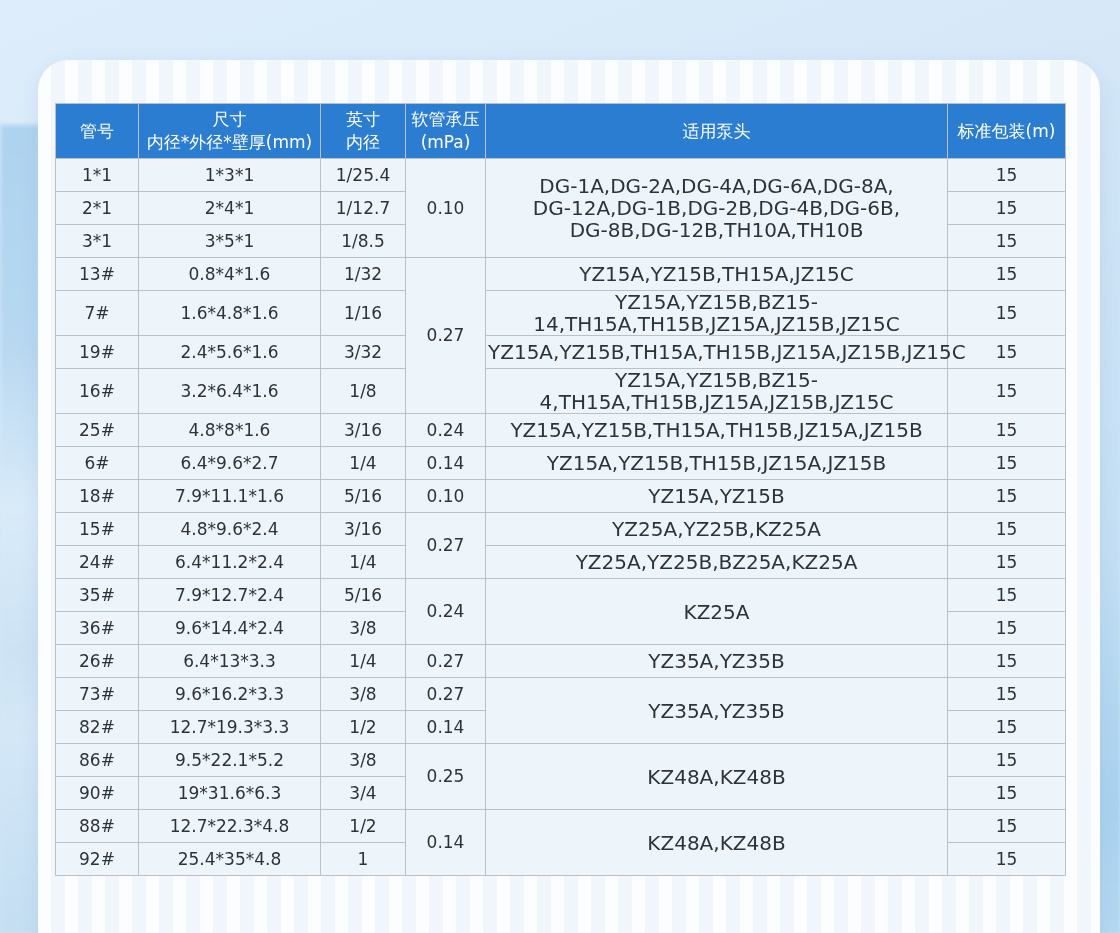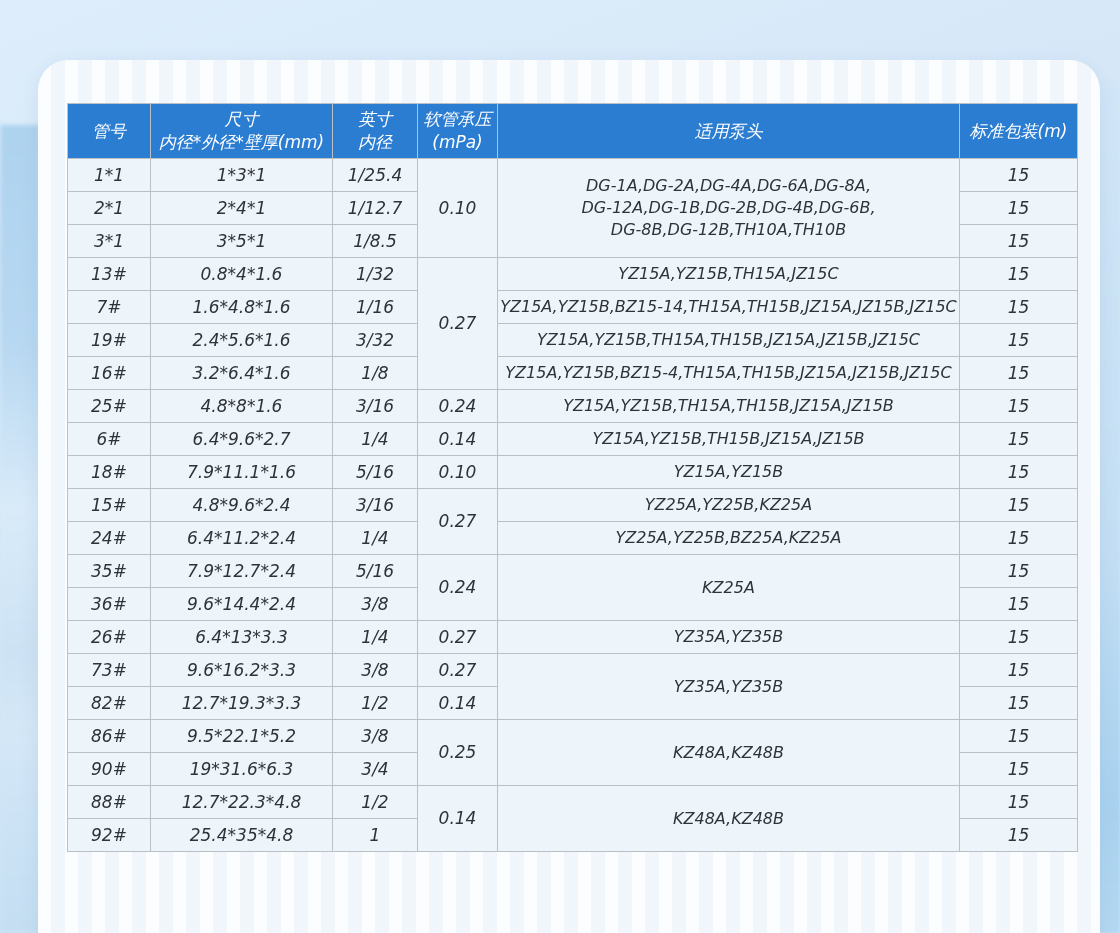--- a/index.html
+++ b/index.html
@@ -28,41 +28,40 @@
   .card {
     position: absolute; left: 38px; top: 60px; width: 1062px; height: 913px;
     background: #f7fafd;
     background-image: repeating-linear-gradient(90deg,
       rgba(255,255,255,0.5) 0px, rgba(255,255,255,0.5) 13px,
       rgba(224,236,247,0.28) 13px, rgba(224,236,247,0.28) 27px);
     border-radius: 30px;
     box-shadow: 0 4px 18px rgba(120,160,200,0.18);
   }
   table.spec-table {
-    position: absolute; left: 29px; top: 43px;
+    position: absolute; left: 17px; top: 43px;
     width: 1010px; table-layout: fixed;
     border-collapse: collapse;
     border: 1px solid #8f97a0;
-    font-style: italic;
   }
   .spec-table th {
     background: #2b7dd2; color: #ffffff;
     font-size: 17px; font-weight: 400;
     text-align: center; vertical-align: middle;
     border: 1px solid #b9c0c8;
     height: 55px; padding: 0 2px; line-height: 23px;
   }
   .spec-table th .hline { display: block; }
   .spec-table td {
     background: #eef5fa; color: #2e3338;
     font-size: 17px; text-align: center; vertical-align: middle;
     border: 1px solid #b9c0c8;
     height: 33px; padding: 0 2px; line-height: 21px;
   }
-  .spec-table td.pumps { font-size: 16px; }
+  .spec-table td.pumps { font-size: 20px; }
   .spec-table td.pumps .pline { display: block; line-height: 22px; }
 </style>
 </head>
 <body>
 
 <div class="deco-left"></div>
 <div class="deco-left-low"></div>
 <div class="deco-right"></div>
 
 <div class="card">

